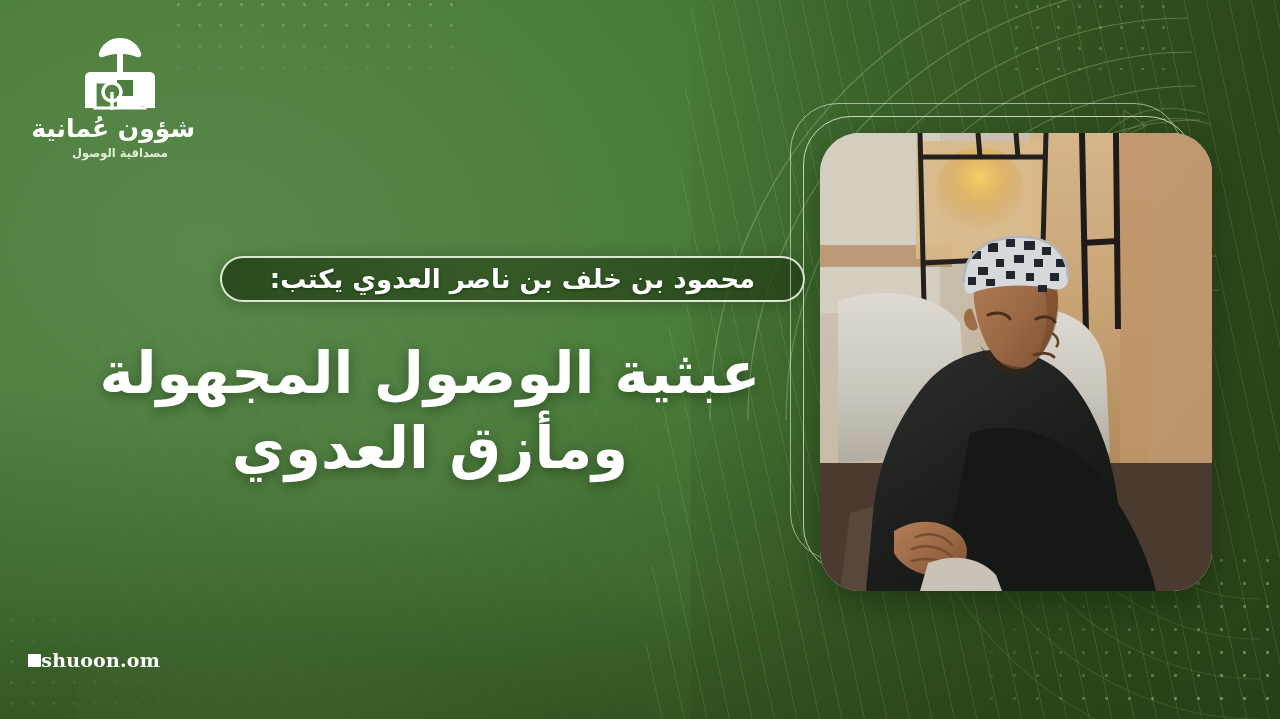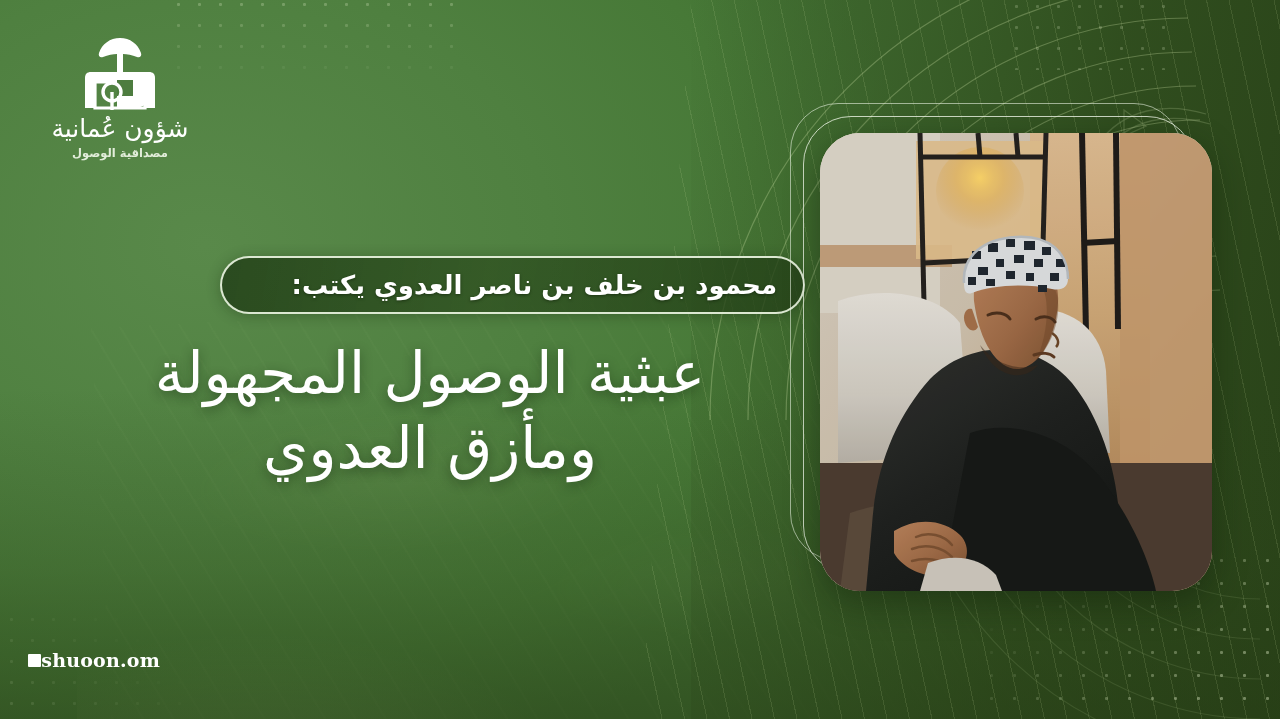--- a/index.html
+++ b/index.html
@@ -73,52 +73,52 @@
     -webkit-mask-image:linear-gradient(45deg,#000 10%,rgba(0,0,0,0) 80%);
             mask-image:linear-gradient(45deg,#000 10%,rgba(0,0,0,0) 80%);}
   .bg-leafline{position:absolute;top:96px;right:66px;width:120px;height:70px;opacity:.30;}
   .bg-leafline svg{width:100%;height:100%;display:block;}
 
   
   .logo{position:absolute;top:36px;right:1085px;width:150px;text-align:center;}
   .logo-mark{width:86px;height:74px;margin:0 auto 6px auto;}
   .logo-mark svg{width:100%;height:100%;display:block;}
   .logo-name{
-    color:#ffffff;font-size:25px;font-weight:400;letter-spacing:.5px;
+    color:#ffffff;font-size:25px;font-weight:700;letter-spacing:.5px;
     line-height:1.05;white-space:nowrap;
   }
   .logo-tag{
     color:#eaf3e2;font-size:11.5px;font-weight:600;margin-top:4px;
     letter-spacing:.4px;white-space:nowrap;opacity:.95;
   }
 
   
   .kicker{
     position:absolute;top:256px;right:475px;
-    height:58px;min-width:585px;
-    display:flex;align-items:center;justify-content:flex-start;
+    height:46px;min-width:585px;
+    display:flex;align-items:center;justify-content:center;
     padding:0 26px;box-sizing:border-box;
     border:2px solid rgba(236,245,226,.92);
     border-radius:34px;
     background:linear-gradient(100deg, rgba(30,58,20,.78) 0%, rgba(42,74,28,.70) 46%, rgba(36,64,24,.80) 100%);
     box-shadow:0 2px 14px rgba(16,34,10,.30);
   }
   .kicker-text{
     color:#ffffff;font-size:26px;font-weight:700;white-space:nowrap;
     letter-spacing:.2px;text-shadow:0 1px 3px rgba(12,28,8,.55);
   }
 
   
   .headline{
     position:absolute;top:336px;right:480px;width:740px;
     text-align:center;direction:rtl;
   }
   .headline-line{
     display:block;color:#ffffff;
-    font-size:58px;font-weight:400;line-height:1.30;
+    font-size:58px;font-weight:700;line-height:1.30;
     letter-spacing:.5px;
     text-shadow:0 3px 12px rgba(14,30,8,.45);
     white-space:nowrap;
   }
   .headline-line.l2{font-size:58px;}
 
   
   .photo-wrap{position:absolute;top:133px;left:820px;width:392px;height:458px;}
   .frame{
     position:absolute;border:1.6px solid rgba(240,248,232,.80);

